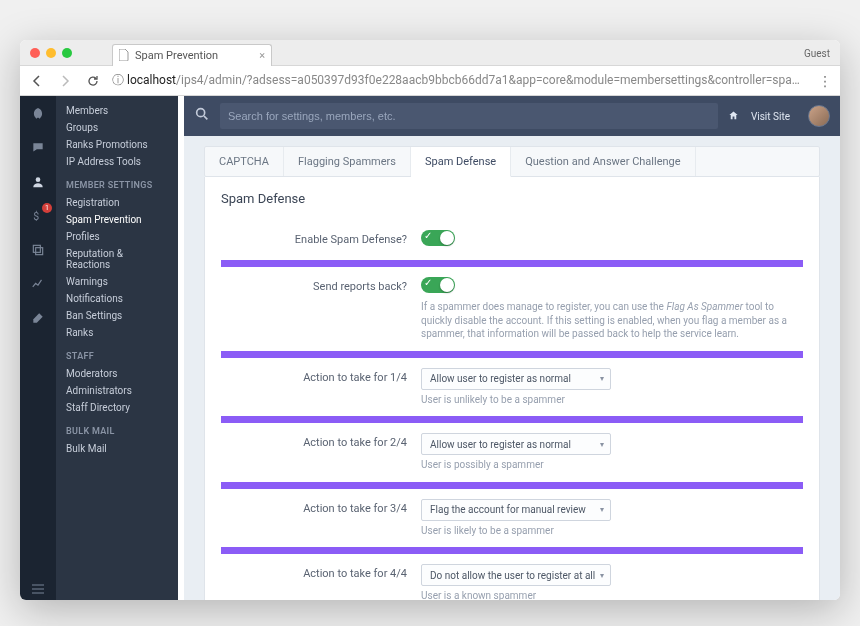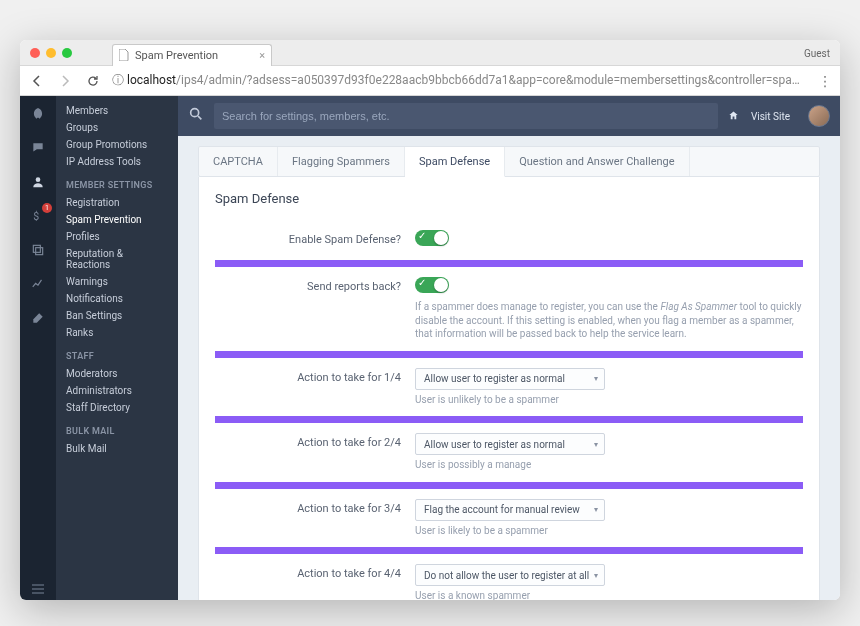--- a/index.html
+++ b/index.html
@@ -24,21 +24,21 @@
 .app { flex: 1; display: flex; min-height: 0; }
 .rail { width: 36px; background: #1b2431; display: flex; flex-direction: column; align-items: center; padding-top: 8px; gap: 14px; }
 .rail .ricon { width: 20px; height: 20px; display: flex; align-items: center; justify-content: center; color: #7a8597; position: relative; }
 .rail .ricon.active { color: #cfd6e2; }
 .rail .ricon .badge { position: absolute; top: -3px; right: -4px; width: 10px; height: 10px; border-radius: 50%; background: #d43f3a; color: #fff; font-size: 7px; display: flex; align-items: center; justify-content: center; }
 .rail .bottom { margin-top: auto; margin-bottom: 6px; color: #5a6476; width: 100%; display:flex; align-items:center; justify-content:center; }
 .sidebar { width: 122px; background: #2b3544; color: #b7c0cf; font-size: 10px; padding: 6px 0; overflow-y: auto; }
 .sidebar .heading { color: #8a94a5; font-weight: 600; font-size: 9px; text-transform: uppercase; padding: 10px 10px 4px; letter-spacing: 0.3px; }
 .sidebar .item { padding: 3px 10px; cursor: pointer; color:#c6cdd9; }
 .sidebar .item.active { color: #fff; }
-.content { flex: 1; background: #e9eef3; display: flex; flex-direction: column; min-width: 0; }
+.content { flex: 1; background: #e9eef3; display: flex; flex-direction: column; min-width: 0; margin-left: 6px; }
 .topbar { height: 40px; background: #3e4b63; display: flex; align-items: center; padding: 0 10px; gap: 10px; }
 .topbar .srch-icon { color: #c2cad9; }
 .topbar .search { flex: 1; height: 26px; background: #4a5770; border: none; border-radius: 2px; color: #cbd4e3; font-size: 11px; padding: 0 8px; outline: none; }
 .topbar .search::placeholder { color: #9aa7bd; }
 .visit { display: flex; align-items: center; gap: 12px; color: #dfe6f1; font-size: 10px; }
 .avatar { width: 22px; height: 22px; border-radius: 50%; background: linear-gradient(135deg,#caa288,#8a6b55); border: 1px solid #6a778f; margin-left: 8px; }
 .contentbody { padding: 10px 20px; overflow-y: auto; flex: 1; }
 .tabsbar { display: flex; background: #f6f8fa; border: 1px solid #dfe4ea; border-radius: 2px; }
 .tabsbar .tab { padding: 8px 14px; font-size: 11px; color: #6b7684; border-right: 1px solid #e7ebef; cursor: pointer; }
 .tabsbar .tab.active { background: #fff; color: #3e4b63; border-bottom: 1px solid #fff; margin-bottom: -1px; position: relative; }
@@ -148,21 +148,21 @@
       <div class="bottom">
           <svg width="14" height="10" viewBox="0 0 14 10" fill="none" stroke="currentColor" stroke-width="1.5">
             <path d="M1 1h12M1 5h12M1 9h12"></path>
           </svg>
         </div>
     </div>
 
     <div class="sidebar">
       <div class="item">Members</div>
       <div class="item">Groups</div>
-      <div class="item">Group Promotions</div>
+      <div class="item">Ranks Promotions</div>
       <div class="item">IP Address Tools</div>
       <div class="heading">MEMBER SETTINGS</div>
       <div class="item">Registration</div>
       <div class="item active">Spam Prevention</div>
       <div class="item">Profiles</div>
       <div class="item">Reputation &amp; Reactions</div>
       <div class="item">Warnings</div>
       <div class="item">Notifications</div>
       <div class="item">Ban Settings</div>
       <div class="item">Ranks</div>
@@ -228,21 +228,21 @@
             </div>
           </div>
 
           <div class="row">
             <div class="label">Action to take for 2/4</div>
             <div class="value">
               <div class="select">
                   <span>Allow user to register as normal</span>
                   <span class="chev">▾</span>
                 </div>
-              <div class="helptext">User is possibly a manage</div>
+              <div class="helptext">User is possibly a spammer</div>
             </div>
           </div>
 
           <div class="row">
             <div class="label">Action to take for 3/4</div>
             <div class="value">
               <div class="select">
                   <span>Flag the account for manual review</span>
                   <span class="chev">▾</span>
                 </div>

